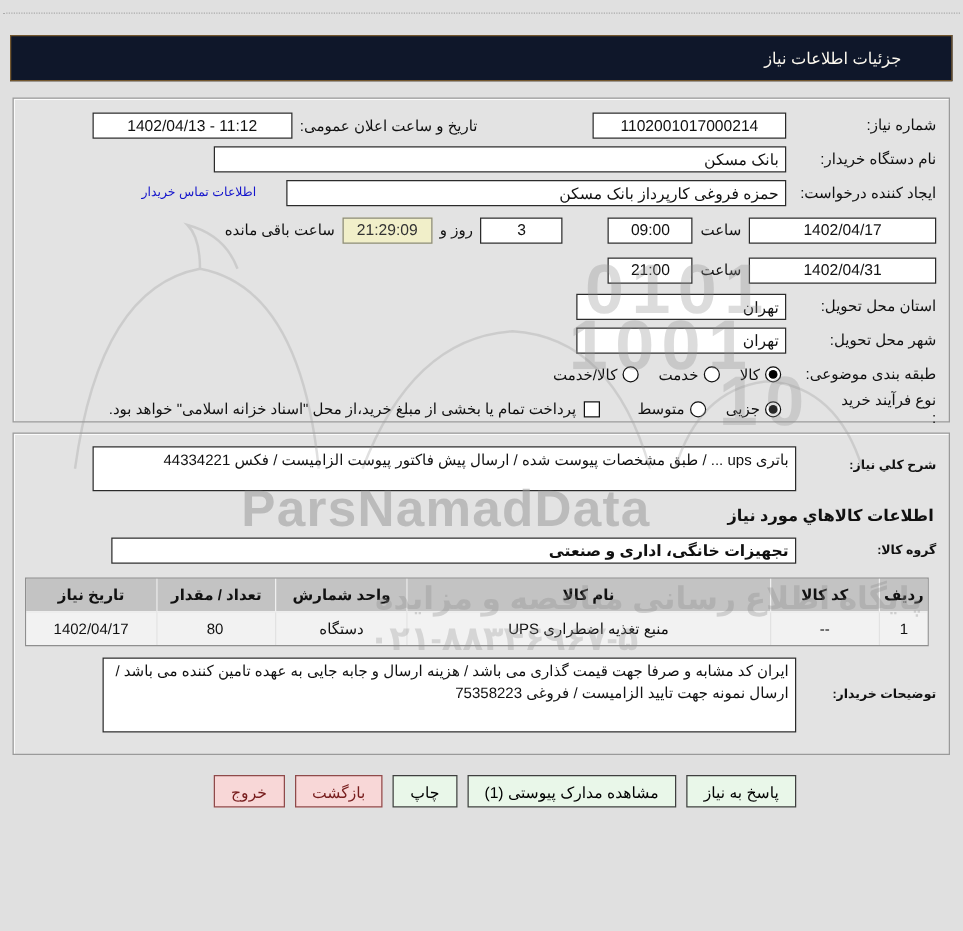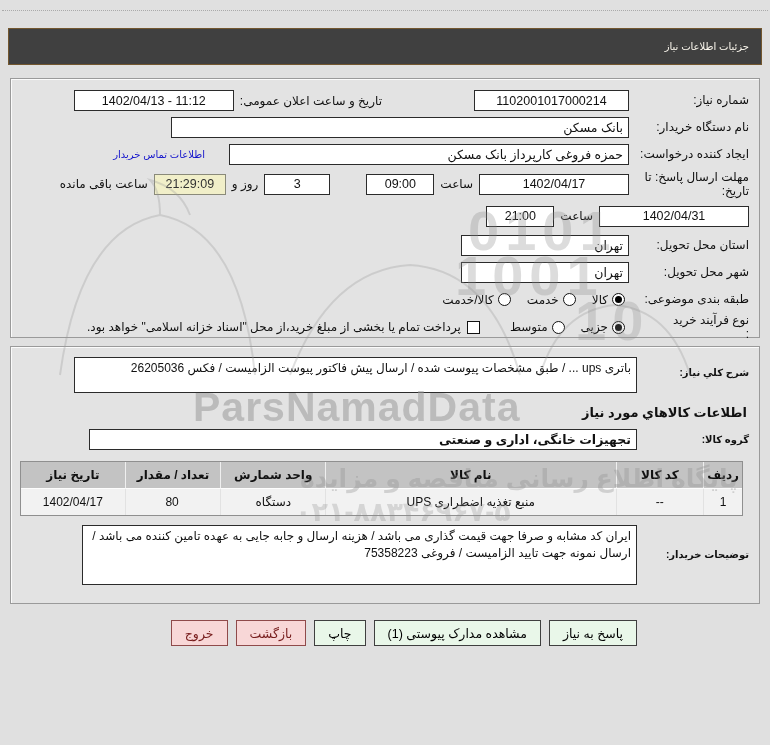--- a/index.html
+++ b/index.html
@@ -10,23 +10,23 @@
     direction:rtl;
     position:relative;
     overflow:hidden;
     color:#111;
   }
   .top-dotted { position:absolute; top:10px; left:2px; right:2px; border-top:1px dotted #aaa; }
 
   
   .titlebar {
     position:absolute; top:28px; right:8px; left:8px; height:37px;
-    background:#404040; border:1px solid #73572f;
-    display:flex; align-items:center; padding-right:12px;
-    color:#fdf9ef; font-size:10px;
+    background:#0f172a; border:1px solid #73572f;
+    display:flex; align-items:center; padding-right:40px;
+    color:#fdf9ef; font-size:13px;
   }
 
   
   .groupbox {
     position:absolute; right:10px; left:10px;
     background:#e3e3e3;
     border:1px solid #9a9a9a;
     box-shadow:1px 1px 0 #fbfbfb inset;
   }
   .gb1 { top:78px; height:260px; padding:8px 6px 4px 6px; }
@@ -134,21 +134,20 @@
     <div class="tb" style="width:458px;">بانک مسکن</div>
   </div>
 
   <div class="frow">
     <span class="lbl">ایجاد کننده درخواست:</span>
     <div class="tb" style="width:400px;">حمزه فروغی کارپرداز بانک مسکن</div>
     <span class="link">اطلاعات تماس خریدار</span>
   </div>
 
   <div class="frow" style="min-height:32px;">
-    <span class="lbl">مهلت ارسال پاسخ: تا تاریخ:</span>
     <div class="tb center" style="width:150px;">1402/04/17</div>
     <span class="small-lbl">ساعت</span>
     <div class="tb center" style="width:68px;">09:00</div>
     <span style="flex:0 0 36px;"></span>
     <div class="tb center" style="width:66px;">3</div>
     <span class="small-lbl">روز و</span>
     <div class="tb center timerbox" style="width:72px;">21:29:09</div>
     <span class="small-lbl">ساعت باقی مانده</span>
   </div>
 
@@ -187,21 +186,21 @@
     <span class="checkbox"></span>
     <span class="chk-lbl">پرداخت تمام یا بخشی از مبلغ خرید،از محل "اسناد خزانه اسلامی" خواهد بود.</span>
   </div>
 
 </div>
 
 <div class="groupbox gb2">
 
   <div class="frow" style="align-items:flex-start;">
     <span class="lbl lbl-b" style="margin-top:10px; width:112px; flex-basis:112px;">شرح کلي نیاز:</span>
-    <div class="descbox">باتری ups ... / طبق مشخصات پیوست شده / ارسال پیش فاکتور پیوست الزامیست / فکس 26205036</div>
+    <div class="descbox">باتری ups ... / طبق مشخصات پیوست شده / ارسال پیش فاکتور پیوست الزامیست / فکس 44334221</div>
   </div>
 
   <div class="section-title">اطلاعات کالاهاي مورد نیاز</div>
 
   <div class="frow">
     <span class="lbl lbl-b" style="width:112px; flex-basis:112px;">گروه کالا:</span>
     <div class="tb groupinput">تجهیزات خانگی، اداری و صنعتی</div>
   </div>
 
   <table class="goods">

